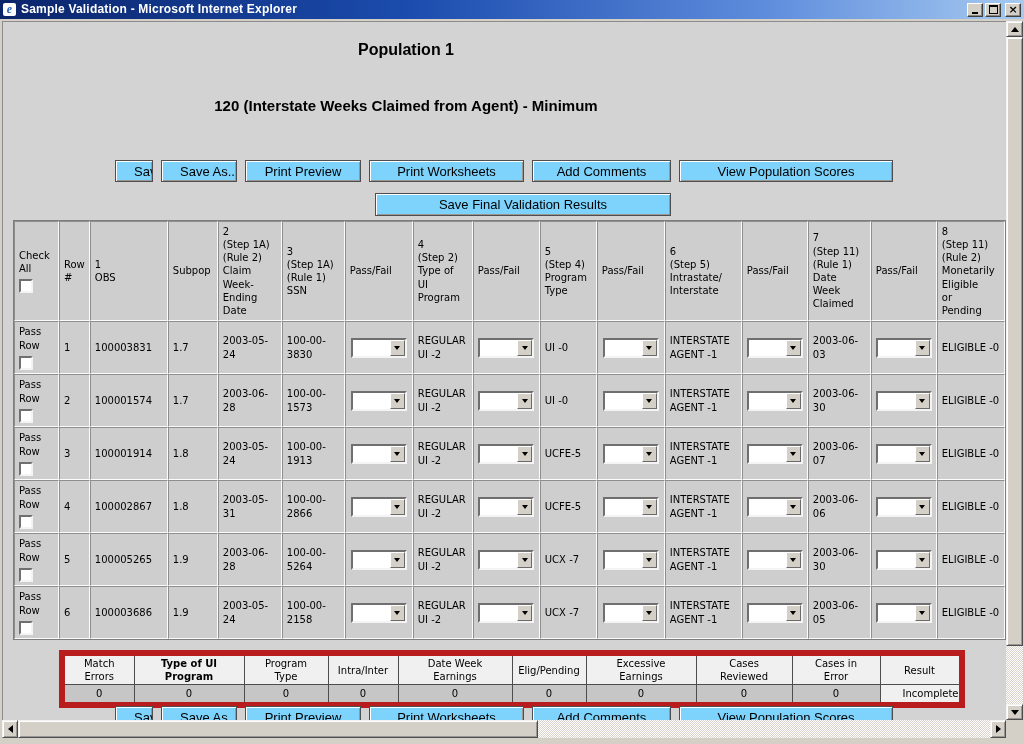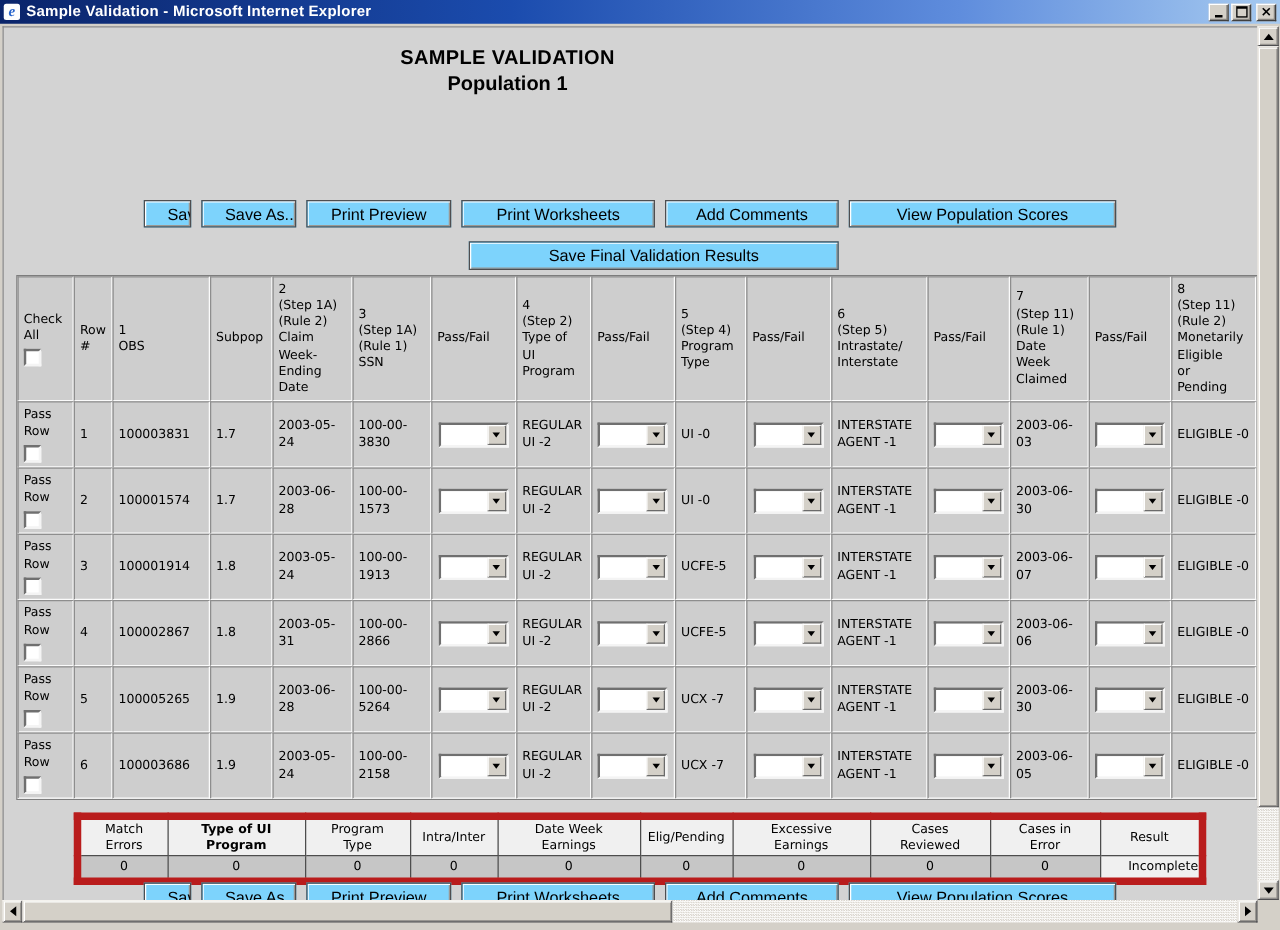--- a/index.html
+++ b/index.html
@@ -100,23 +100,23 @@
       </span>
     <span class="win-btn close">
         <span>×</span>
       </span>
   </span>
 </div>
 
 <div class="client">
 
   <div class="heading-wrap">
-    <div class="h1">SAMPLE VALIDATION</div>
     <div class="h2">Population 1</div>
   </div>
+  <div class="item-title">120 (Interstate Weeks Claimed from Agent) - Minimum</div>
 
   <div class="toolbar top" id="toolbar-top">
       <button class="btn" style="width: 38px;">Save</button>
       <button class="btn" style="width: 76px;">Save As...</button>
       <button class="btn" style="width: 116px;">Print Preview</button>
       <button class="btn" style="width: 155px;">Print Worksheets</button>
       <button class="btn" style="width: 139px;">Add Comments</button>
       <button class="btn" style="width: 214px;">View Population Scores</button>
     </div>
   <button class="btn save-final">Save Final Validation Results</button>

